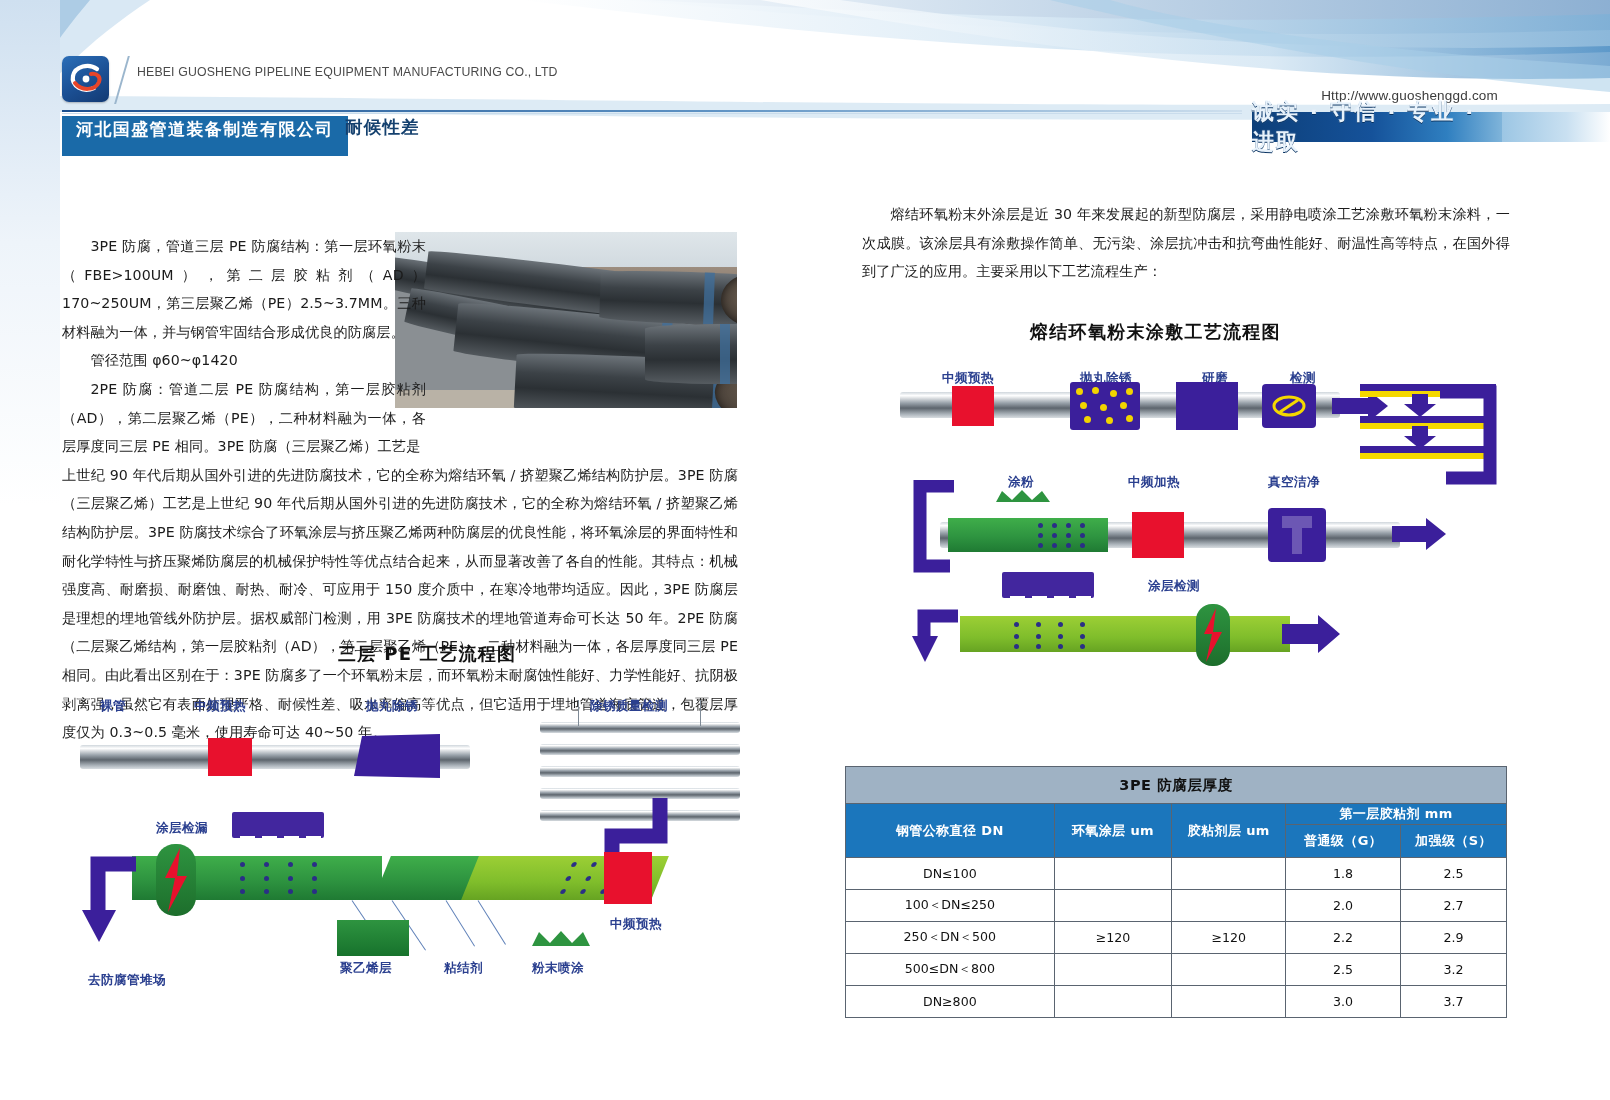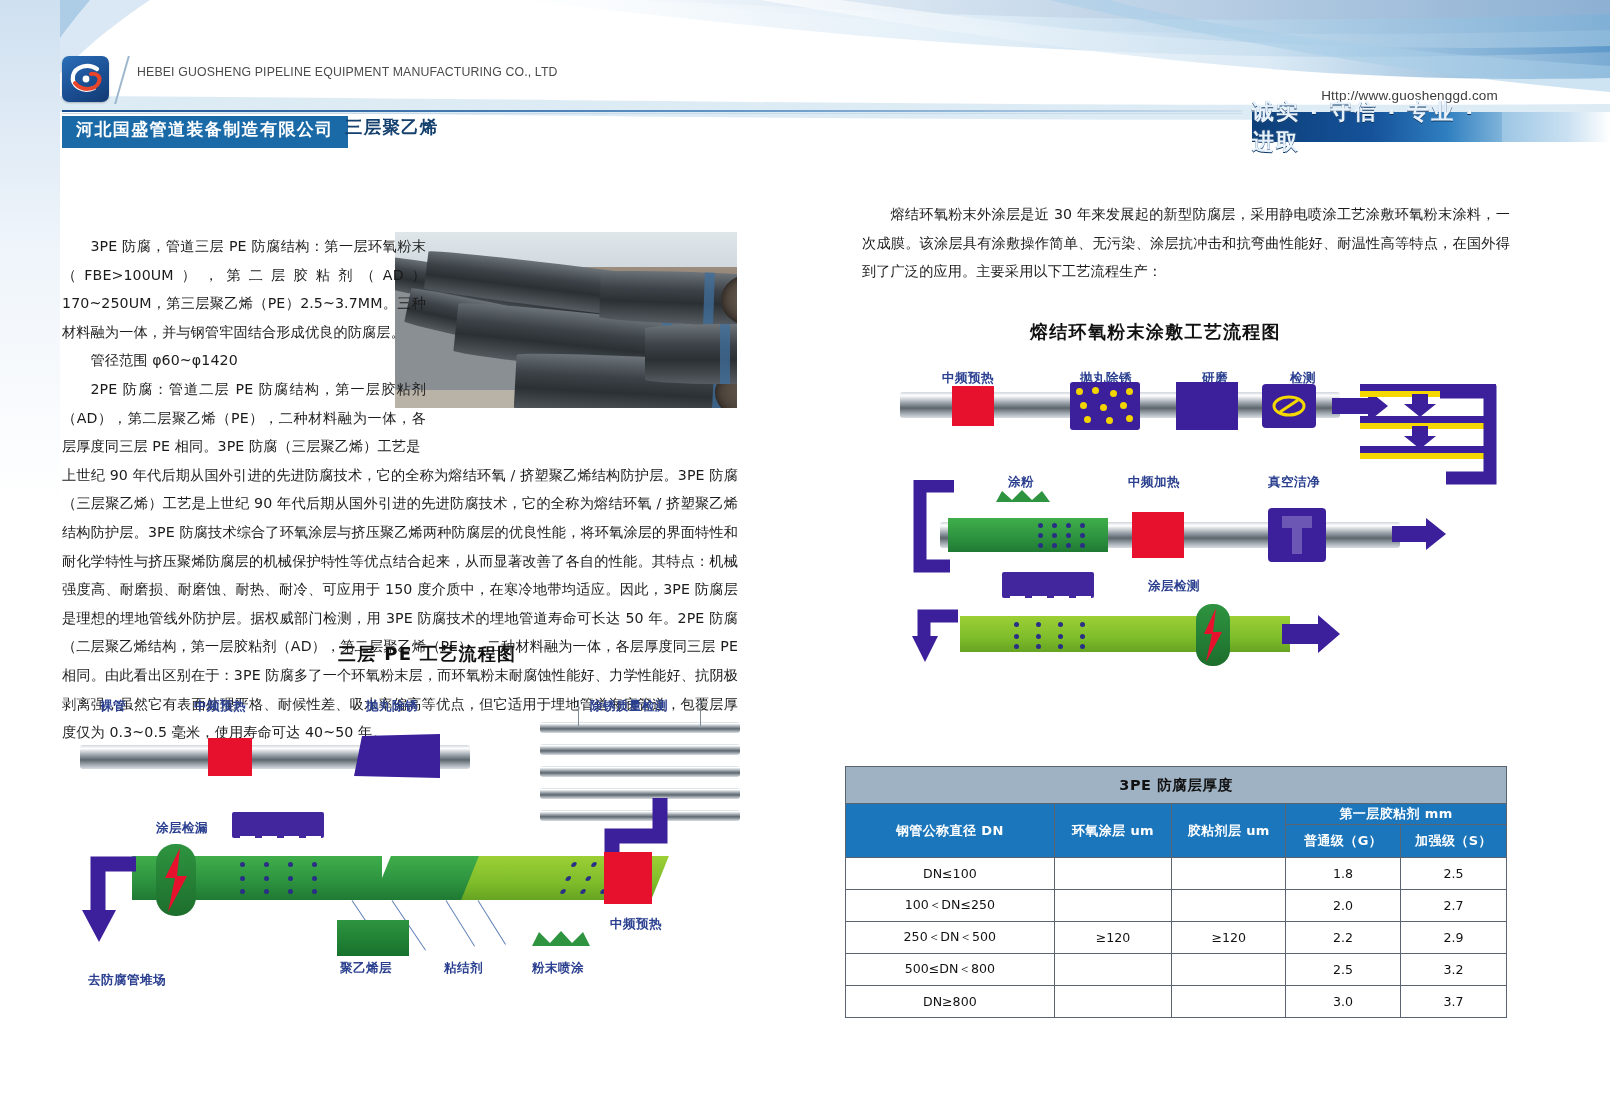--- a/index.html
+++ b/index.html
@@ -28,21 +28,21 @@
   .brand-en{font-size:23px;letter-spacing:2.5px;color:#3a3a3a;font-weight:400;
     font-family:"DejaVu Sans",sans-serif;line-height:1;padding-top:2px;}
   .brand-stars{letter-spacing:1px;font-size:17px;color:#3a3a3a;}
   .brand-sub{font-size:12.3px;color:#4a4a4a;letter-spacing:.15px;margin-top:9px;
     font-family:"Liberation Sans",sans-serif;white-space:nowrap;}
 
   .hdr-rule{position:absolute;left:62px;top:110px;width:1180px;height:2px;
     background:linear-gradient(90deg,#1a4f8f 0%,#5f93c4 55%,#cfe0ee 100%);}
   .hdr-rule2{position:absolute;left:62px;top:113px;width:1180px;height:1px;background:#c9dcec;}
 
-  .cn-name{position:absolute;left:62px;top:116px;height:32px;line-height:27px;
+  .cn-name{position:absolute;left:62px;top:116px;height:40px;line-height:27px;
     padding:0 14px;background:#1a6aa8;color:#fff;font-size:17px;letter-spacing:1.4px;
     font-weight:600;font-family:"DejaVu Sans",sans-serif;}
   .cn-prod{position:absolute;left:345px;top:115px;font-size:17.5px;color:#14406e;
     font-weight:700;letter-spacing:1.2px;font-family:"DejaVu Sans",sans-serif;}
 
   .url{position:absolute;right:112px;top:88px;font-size:13.5px;color:#3b3b3b;
     letter-spacing:.2px;font-family:"Liberation Sans",sans-serif;}
   .slogan{position:absolute;left:1252px;top:112px;width:250px;height:30px;
     background:linear-gradient(90deg,#0d3f79 0%,#15529a 48%,#2f7fc0 78%,#7fb4da 100%);
     display:flex;align-items:center;justify-content:center;}
@@ -156,21 +156,21 @@
     </div>
     <div class="logo-slash"></div>
     <div>
       <div class="brand-sub">HEBEI GUOSHENG PIPELINE EQUIPMENT MANUFACTURING CO., LTD</div>
     </div>
   </div>
 
   <div class="hdr-rule"></div>
   <div class="hdr-rule2"></div>
   <div class="cn-name">河北国盛管道装备制造有限公司</div>
-  <div class="cn-prod">三层聚乙烯</div>
+  <div class="cn-prod">耐候性差</div>
   <div class="url">Http://www.guoshenggd.com</div>
   <div class="slogan-tail"></div>
   <div class="slogan">
     <span>诚实 · 守信 · 专业 · 进取</span>
   </div>
 
 
   <div class="photo">
     <div class="sky"></div>
     <div class="wall"></div>

